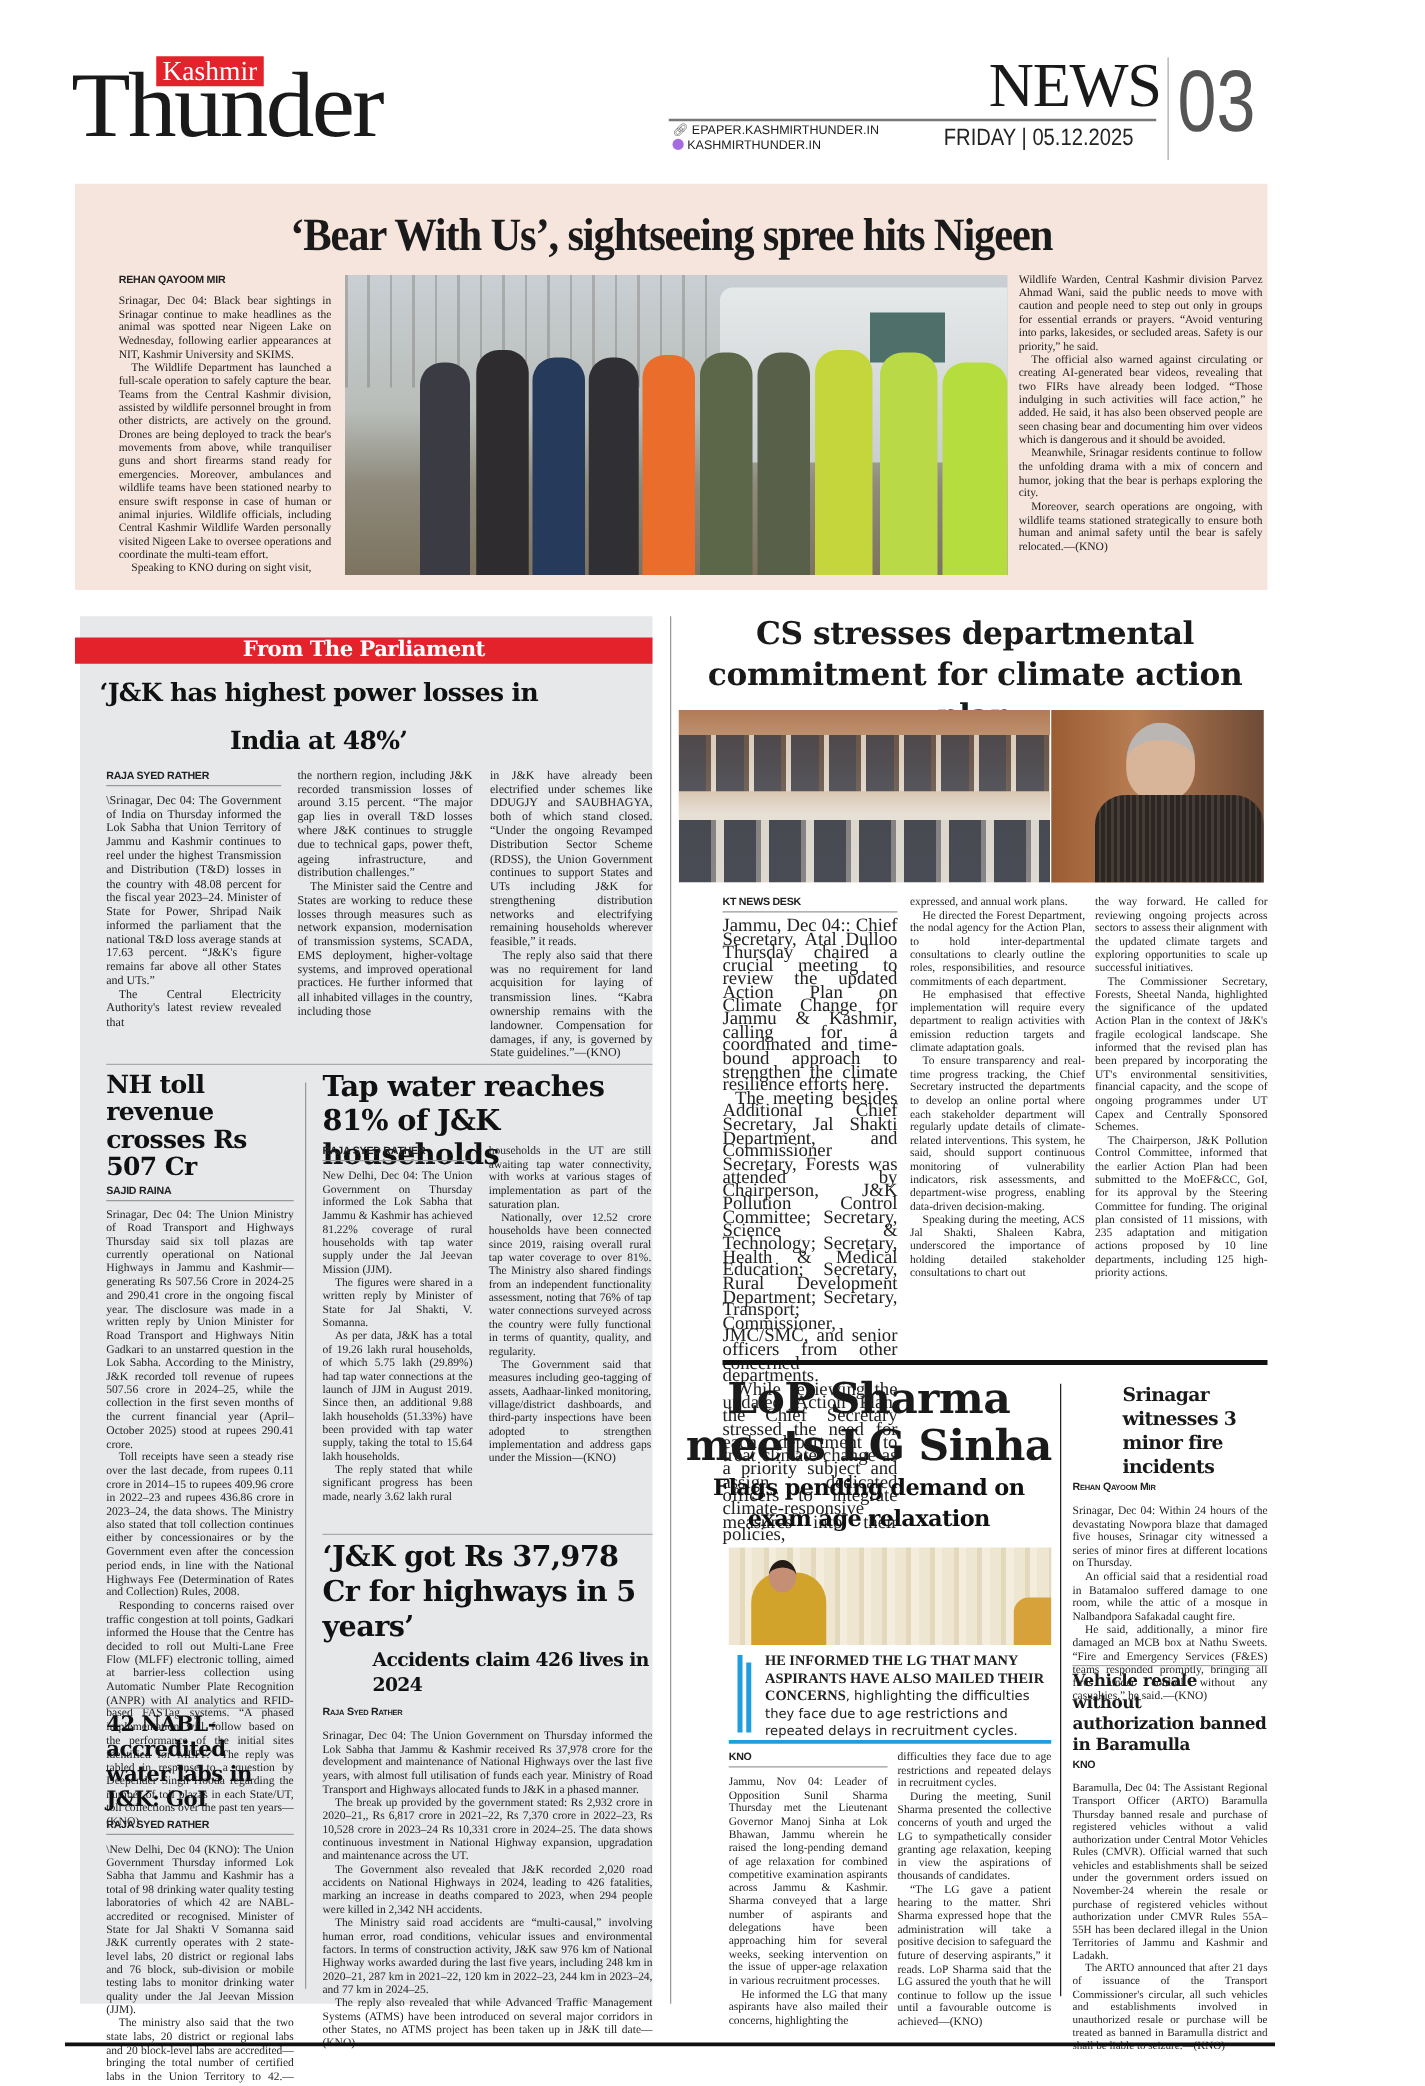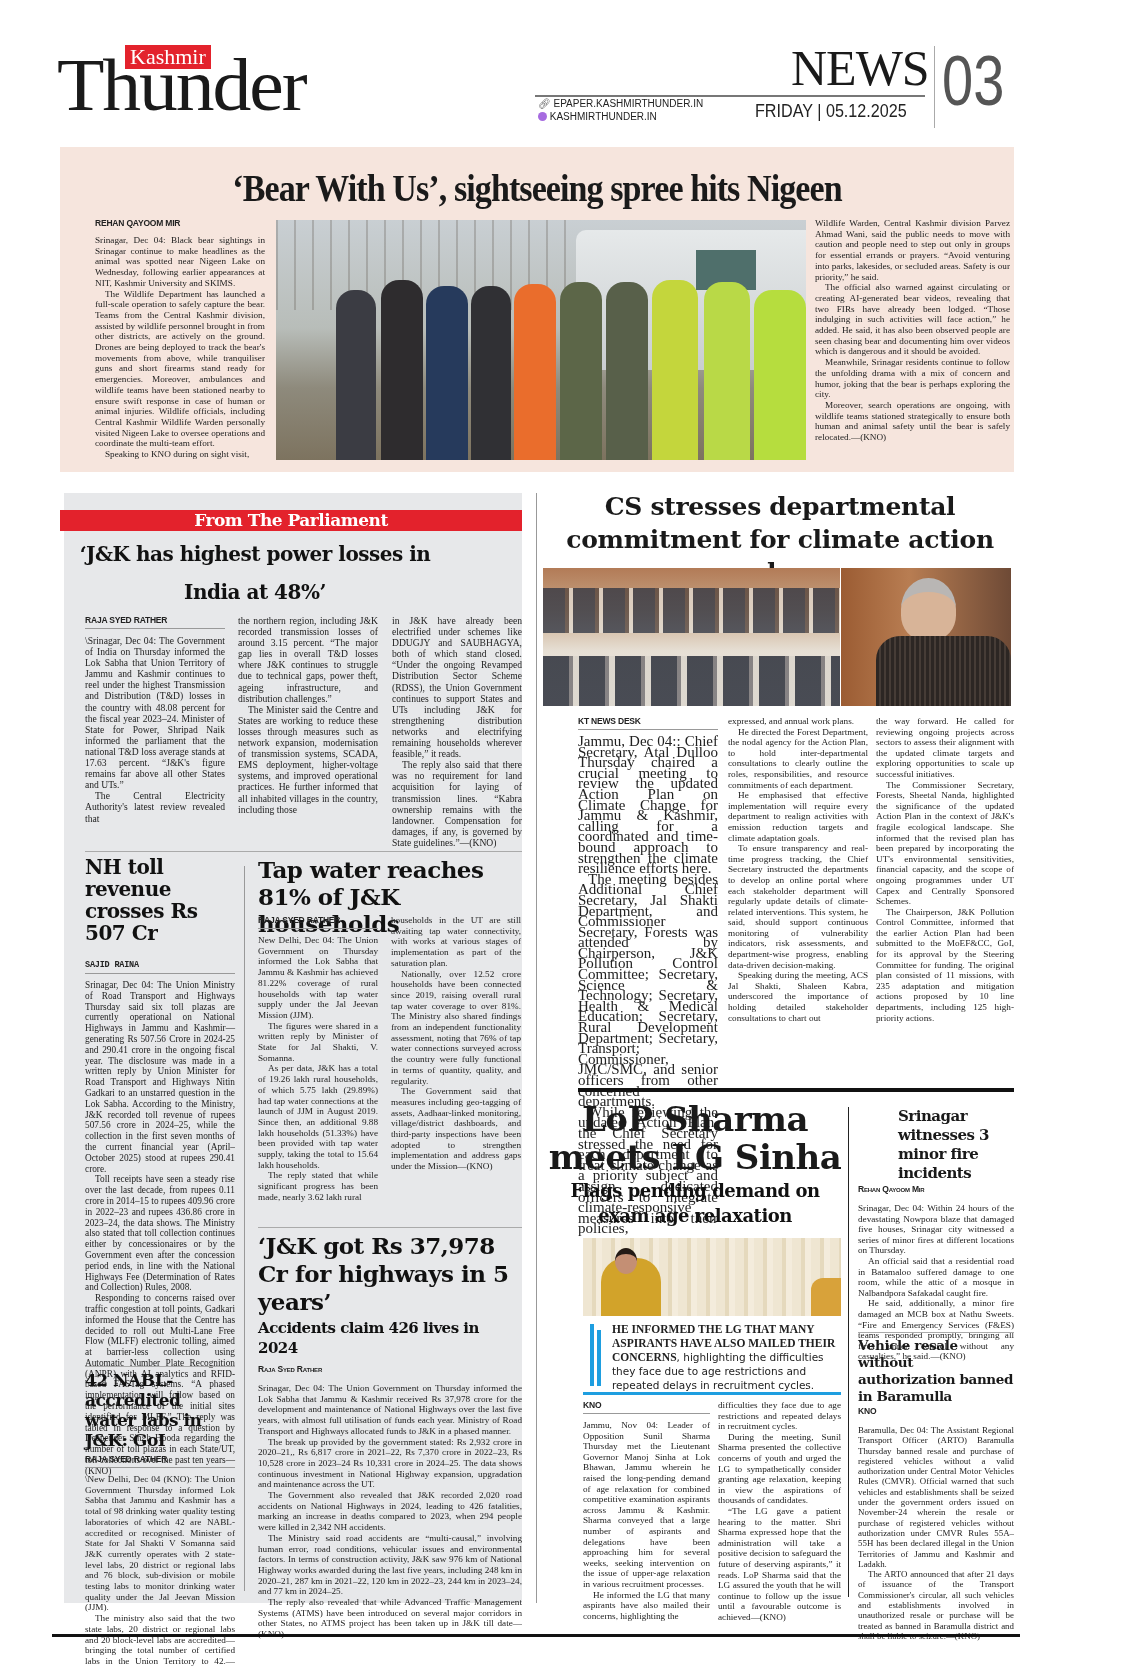--- a/index.html
+++ b/index.html
@@ -117,21 +117,21 @@
 <div class="abs" style="left:392px;top:615px;width:130px;">
   <div class="body-text">
     <p style="text-indent:0">in J&amp;K have already been electrified under schemes like DDUGJY and SAUBHAGYA, both of which stand closed. “Under the ongoing Revamped Distribution Sector Scheme (RDSS), the Union Government continues to support States and UTs including J&amp;K for strengthening distribution networks and electrifying remaining households wherever feasible,” it reads.</p>
     <p>The reply also said that there was no requirement for land acquisition for laying of transmission lines. “Kabra ownership remains with the landowner. Compensation for damages, if any, is governed by State guidelines.”—(KNO)</p>
   </div>
 </div>
 <div class="abs hrule" style="left:85px;top:851px;width:437px;"></div>
 
 <div class="abs" style="left:85px;top:856px;width:150px;">
   <div class="hl" style="font-size:20px;line-height:22px;">NH toll revenue crosses Rs 507 Cr</div>
-  <div class="byline" style="margin-top:16px;font-family:Liberation Mono, monospace;">SAJID RAINA</div>
+  <div class="byline" style="margin-top:3px;">SAJID RAINA</div>
   <div class="body-text" style="font-size:9.3px;line-height:10.8px;">
     <p>Srinagar, Dec 04: The Union Ministry of Road Transport and Highways Thursday said six toll plazas are currently operational on National Highways in Jammu and Kashmir—generating Rs 507.56 Crore in 2024-25 and 290.41 crore in the ongoing fiscal year. The disclosure was made in a written reply by Union Minister for Road Transport and Highways Nitin Gadkari to an unstarred question in the Lok Sabha. According to the Ministry, J&amp;K recorded toll revenue of rupees 507.56 crore in 2024–25, while the collection in the first seven months of the current financial year (April–October 2025) stood at rupees 290.41 crore.</p>
     <p>Toll receipts have seen a steady rise over the last decade, from rupees 0.11 crore in 2014–15 to rupees 409.96 crore in 2022–23 and rupees 436.86 crore in 2023–24, the data shows. The Ministry also stated that toll collection continues either by concessionaires or by the Government even after the concession period ends, in line with the National Highways Fee (Determination of Rates and Collection) Rules, 2008.</p>
     <p>Responding to concerns raised over traffic congestion at toll points, Gadkari informed the House that the Centre has decided to roll out Multi-Lane Free Flow (MLFF) electronic tolling, aimed at barrier-less collection using Automatic Number Plate Recognition (ANPR) with AI analytics and RFID-based FASTag systems. “A phased implementation will follow based on the performance of the initial sites identified for MLFF.” The reply was tabled in response to a question by Deepender Singh Hooda regarding the number of toll plazas in each State/UT, toll collections over the past ten years—(KNO)</p>
   </div>
 </div>
 <div class="abs vrule" style="left:244px;top:866px;height:725px;"></div>
 
 <div class="abs hrule" style="left:85px;top:1366px;width:150px;"></div>
 <div class="abs" style="left:85px;top:1370px;width:150px;">
@@ -159,21 +159,21 @@
   <div class="body-text" style="font-size:9.2px;line-height:10.7px;">
     <p style="text-indent:0">households in the UT are still awaiting tap water connectivity, with works at various stages of implementation as part of the saturation plan.</p>
     <p>Nationally, over 12.52 crore households have been connected since 2019, raising overall rural tap water coverage to over 81%. The Ministry also shared findings from an independent functionality assessment, noting that 76% of tap water connections surveyed across the country were fully functional in terms of quantity, quality, and regularity.</p>
     <p>The Government said that measures including geo-tagging of assets, Aadhaar-linked monitoring, village/district dashboards, and third-party inspections have been adopted to strengthen implementation and address gaps under the Mission—(KNO)</p>
   </div>
 </div>
 
 <div class="abs hrule" style="left:258px;top:1227px;width:264px;"></div>
 <div class="abs" style="left:258px;top:1232px;width:264px;">
   <div class="hl" style="font-size:23px;line-height:28px;">‘J&amp;K got Rs 37,978 Cr for highways in 5 years’</div>
-  <div class="hl" style="font-size:15px;line-height:20px;margin-top:2px;">Accidents claim 426 lives in 2024</div>
+  <div class="hl" style="font-size:15px;line-height:20px;margin-top:2px;margin-left:40px;">Accidents claim 426 lives in 2024</div>
   <div class="byline" style="border:none;margin:6px 0 6px;font-variant:small-caps;">Raja Syed Rather</div>
   <div class="body-text" style="font-size:9.2px;line-height:10.7px;">
     <p>Srinagar, Dec 04: The Union Government on Thursday informed the Lok Sabha that Jammu &amp; Kashmir received Rs 37,978 crore for the development and maintenance of National Highways over the last five years, with almost full utilisation of funds each year. Ministry of Road Transport and Highways allocated funds to J&amp;K in a phased manner.</p>
     <p>The break up provided by the government stated: Rs 2,932 crore in 2020–21,, Rs 6,817 crore in 2021–22, Rs 7,370 crore in 2022–23, Rs 10,528 crore in 2023–24 Rs 10,331 crore in 2024–25. The data shows continuous investment in National Highway expansion, upgradation and maintenance across the UT.</p>
     <p>The Government also revealed that J&amp;K recorded 2,020 road accidents on National Highways in 2024, leading to 426 fatalities, marking an increase in deaths compared to 2023, when 294 people were killed in 2,342 NH accidents.</p>
     <p>The Ministry said road accidents are “multi-causal,” involving human error, road conditions, vehicular issues and environmental factors. In terms of construction activity, J&amp;K saw 976 km of National Highway works awarded during the last five years, including 248 km in 2020–21, 287 km in 2021–22, 120 km in 2022–23, 244 km in 2023–24, and 77 km in 2024–25.</p>
     <p>The reply also revealed that while Advanced Traffic Management Systems (ATMS) have been introduced on several major corridors in other States, no ATMS project has been taken up in J&amp;K till date—(KNO)</p>
   </div>
 </div>
 

